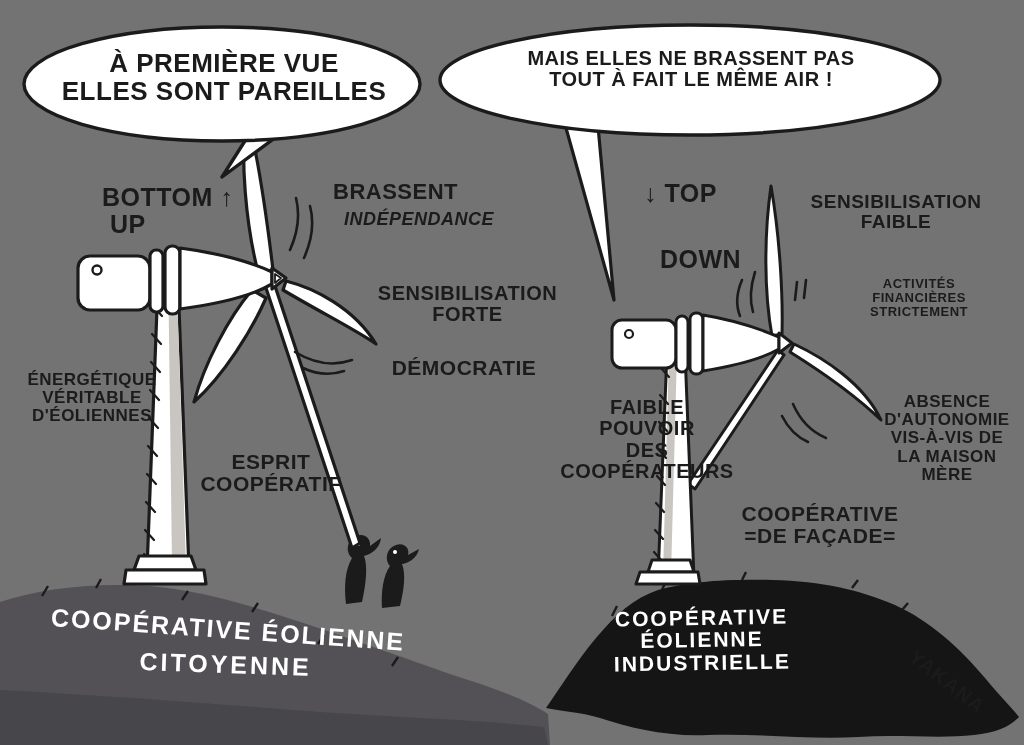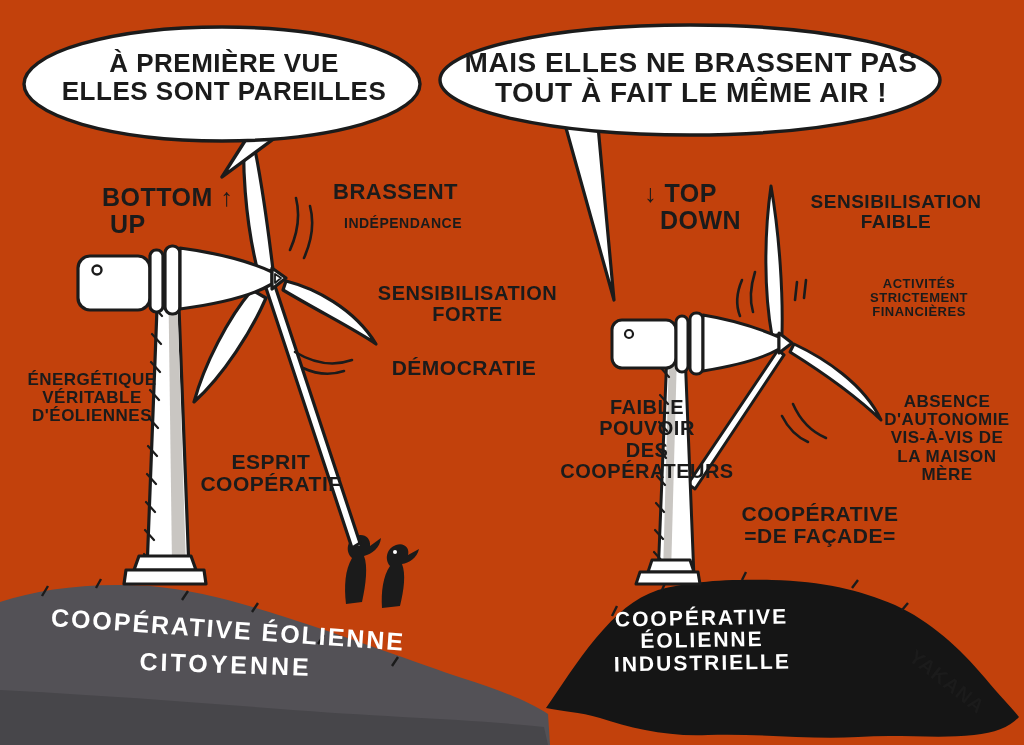--- a/index.html
+++ b/index.html
@@ -1,39 +1,39 @@
 <!DOCTYPE html>
 <html><head>
 <meta charset="utf-8">
 <style>
   html,body{margin:0;padding:0;background:#e8e8e8;}
   #canvas{
-    position:relative;width:1024px;height:745px;background:#c2410c;
+    position:relative;width:1024px;height:745px;background:#737373;
     overflow:hidden;font-family:"Liberation Sans",sans-serif;
   }
   #art{position:absolute;left:0;top:0;}
   .txt{position:absolute;font-weight:700;color:#1b1b1b;line-height:1.07;
        letter-spacing:.5px;font-family:"Liberation Sans",sans-serif;}
   .txt .ln{display:block;white-space:nowrap;}
   .ctr{text-align:center;}
   
   .bub1{left:40px;top:50px;width:368px;font-size:26px;text-align:center;}
-  .bub2{left:448px;top:48px;width:486px;font-size:28px;text-align:center;}
+  .bub2{left:448px;top:48px;width:486px;font-size:20px;text-align:center;}
   
   .bottom-up{left:102px;top:184px;font-size:25px;}
   .bottom-up .ln2{margin-left:8px;}
   .autonomie{left:333px;top:180px;font-size:22px;}
-  .independance{left:344px;top:216px;font-size:14px;}
+  .independance{left:344px;top:210px;font-size:18px;font-style:italic;}
   .sens-forte{left:370px;top:283px;width:195px;font-size:20px;}
   .democratie{left:364px;top:357px;width:200px;font-size:21px;}
   .proprietaire{left:24px;top:371px;width:136px;font-size:17px;}
   .esprit{left:196px;top:451px;width:150px;font-size:21px;}
   
   .top-down{left:644px;top:180px;font-size:25px;}
-  .top-down .ln2{margin-left:16px;}
+  .top-down .ln2{margin-left:16px;margin-top:39px;}
   .sens-faible{left:796px;top:192px;width:200px;font-size:19px;}
   .activites{left:825px;top:277px;width:188px;font-size:13px;}
   .faible-pouvoir{left:558px;top:397px;width:178px;font-size:20px;}
   .absence{left:870px;top:393px;width:154px;font-size:17px;}
   .facade{left:728px;top:503px;width:184px;font-size:21px;}
   
   .hill-left-1{left:52px;top:604px;font-size:25px;color:#fff;letter-spacing:2px;
                transform:rotate(4deg);transform-origin:left top;}
   .hill-left-2{left:140px;top:648px;font-size:25px;color:#fff;letter-spacing:3px;
                transform:rotate(2deg);transform-origin:left top;}
@@ -191,22 +191,22 @@
   <div class="txt top-down">
     <span class="ln">↓ TOP</span>
     <span class="ln ln2">DOWN</span>
   </div>
   <div class="txt ctr sens-faible">
     <span class="ln">SENSIBILISATION</span>
     <span class="ln">FAIBLE</span>
   </div>
   <div class="txt ctr activites">
     <span class="ln">ACTIVITÉS</span>
+    <span class="ln">FINANCIÈRES</span>
     <span class="ln">STRICTEMENT</span>
-    <span class="ln">FINANCIÈRES</span>
   </div>
   <div class="txt ctr faible-pouvoir">
     <span class="ln">FAIBLE</span>
     <span class="ln">POUVOIR</span>
     <span class="ln">DES</span>
     <span class="ln">COOPÉRATEURS</span>
   </div>
   <div class="txt ctr absence">
     <span class="ln">ABSENCE</span>
     <span class="ln">D'AUTONOMIE</span>

